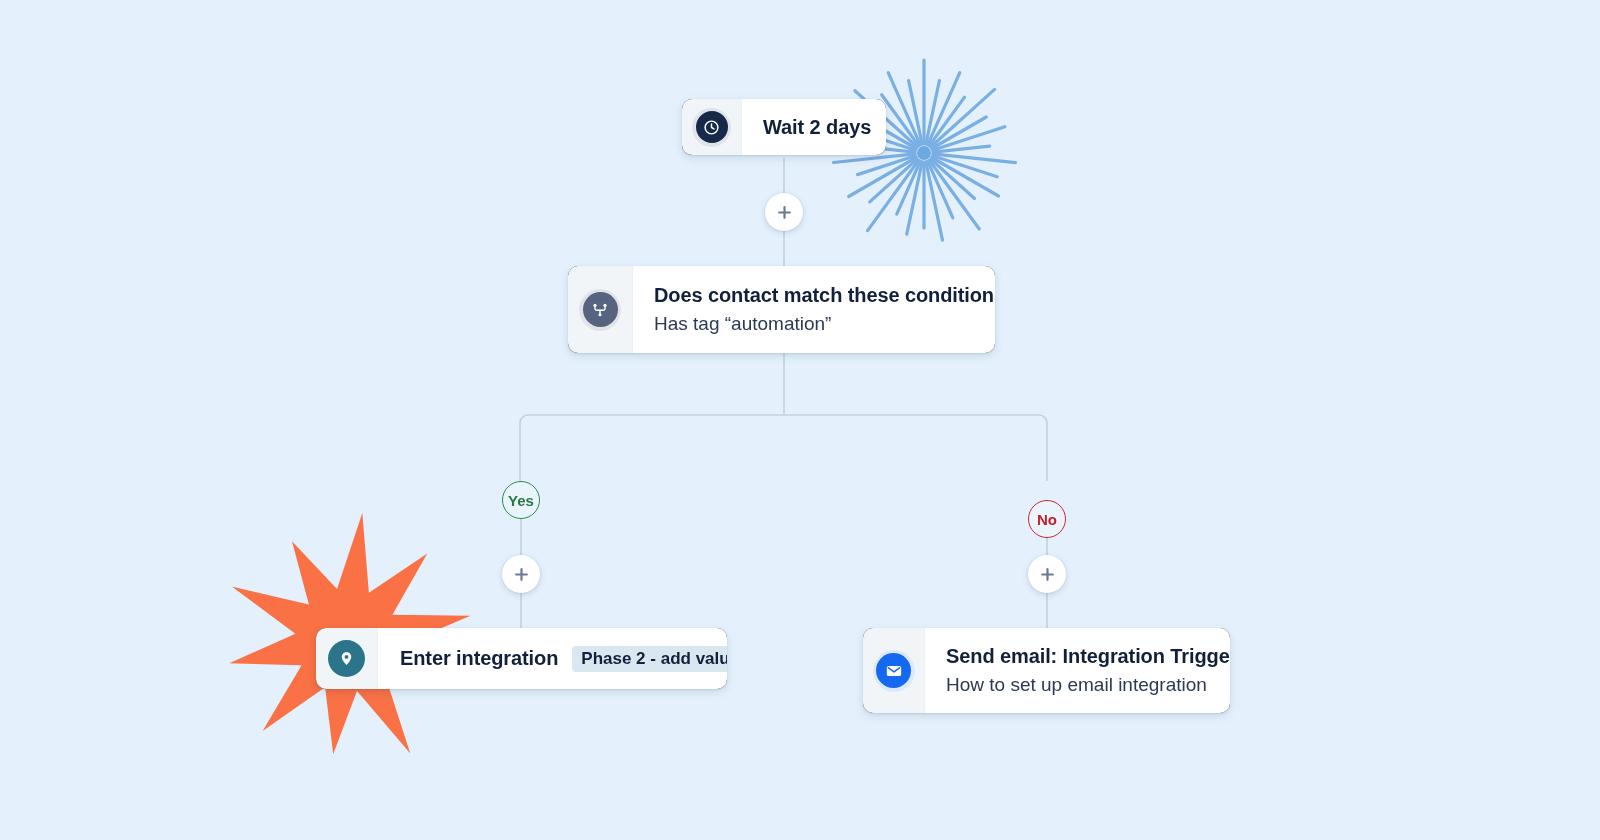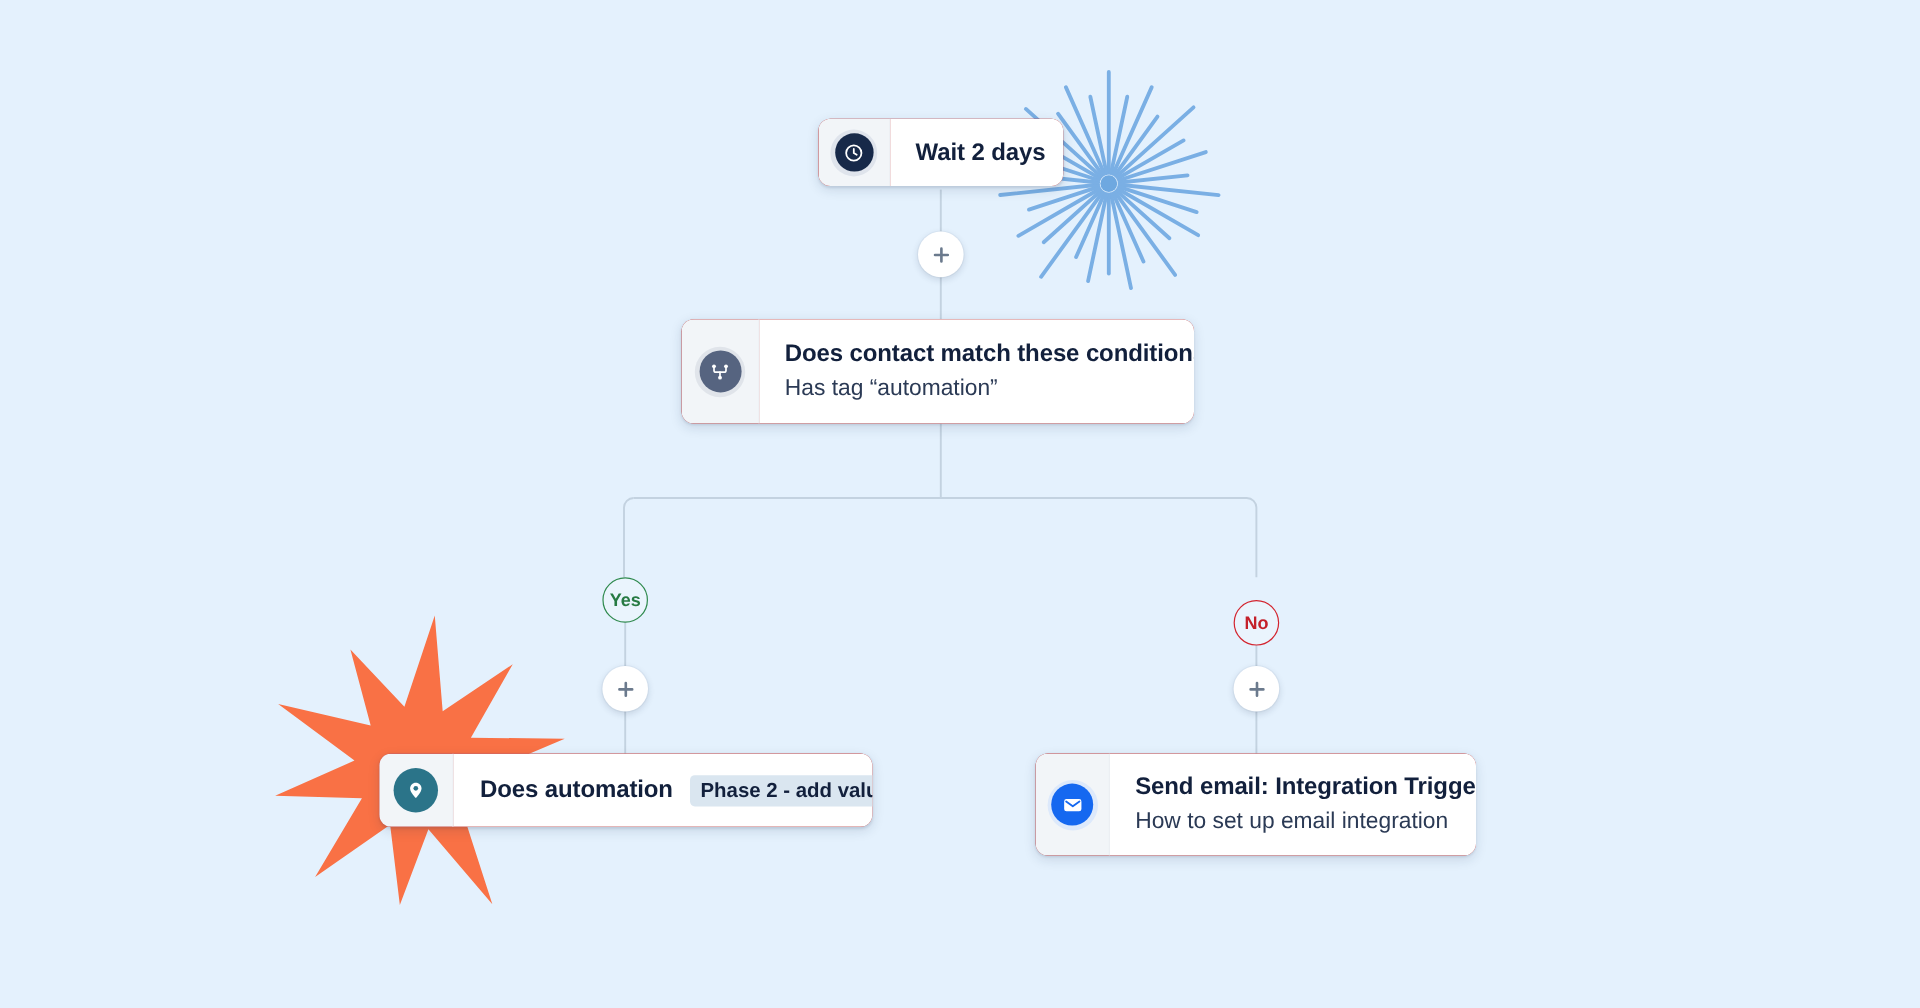--- a/index.html
+++ b/index.html
@@ -21,21 +21,21 @@
   }
   .layer-lines { position: absolute; left: 0; top: 0; width: 1600px; height: 840px; }
   .layer-burst { position: absolute; }
 
   
   .node {
     position: absolute;
     display: flex;
     align-items: stretch;
     border-radius: 10px;
-    background: #b91c1c;
+    background: #0f172a;
     box-shadow: 0 3px 10px rgba(23,43,77,0.13), 0 1px 2px rgba(23,43,77,0.10);
     overflow: hidden;
   }
   .node-icon-pane {
     background: #f2f5f8;
     display: flex;
     align-items: center;
     justify-content: center;
     flex: 0 0 auto;
     border-right: 1px solid #eceff3;
@@ -242,21 +242,21 @@
     <div class="node-icon-pane" style="width:61px;">
       <div class="icon-circle" style="width:37px;height:37px;background:#2b7489;">
         <svg width="19" height="19" viewBox="0 0 24 24" fill="#ffffff">
           <path d="M12 4.2 C8.6 4.2 6 6.8 6 10.1 C6 14.2 12 20.2 12 20.2 C12 20.2 18 14.2 18 10.1 C18 6.8 15.4 4.2 12 4.2 Z"></path>
           <circle cx="12" cy="10" r="2.45" fill="#2b7489"></circle>
         </svg>
       </div>
     </div>
     <div class="node-body" style="padding-left:22px;">
       <div class="title-row">
-        <span class="node-title" style="font-size:20px;">Does automation</span>
+        <span class="node-title" style="font-size:20px;">Enter integration</span>
         <span class="badge-pill" style="margin-left:14px;">Phase 2 - add value</span>
       </div>
     </div>
   </div>
 
   <div class="node" style="left:863px; top:628px; width:367px; height:85px;">
     <div class="node-icon-pane" style="width:61px;">
       <div class="icon-ring" style="width:42px;height:42px;background:#dde9fb;">
         <div class="icon-circle" style="width:35px;height:35px;background:#1568f0;">
           <svg width="18" height="18" viewBox="0 0 24 24" fill="none" stroke="#ffffff" stroke-width="2" stroke-linejoin="round" stroke-linecap="round">

